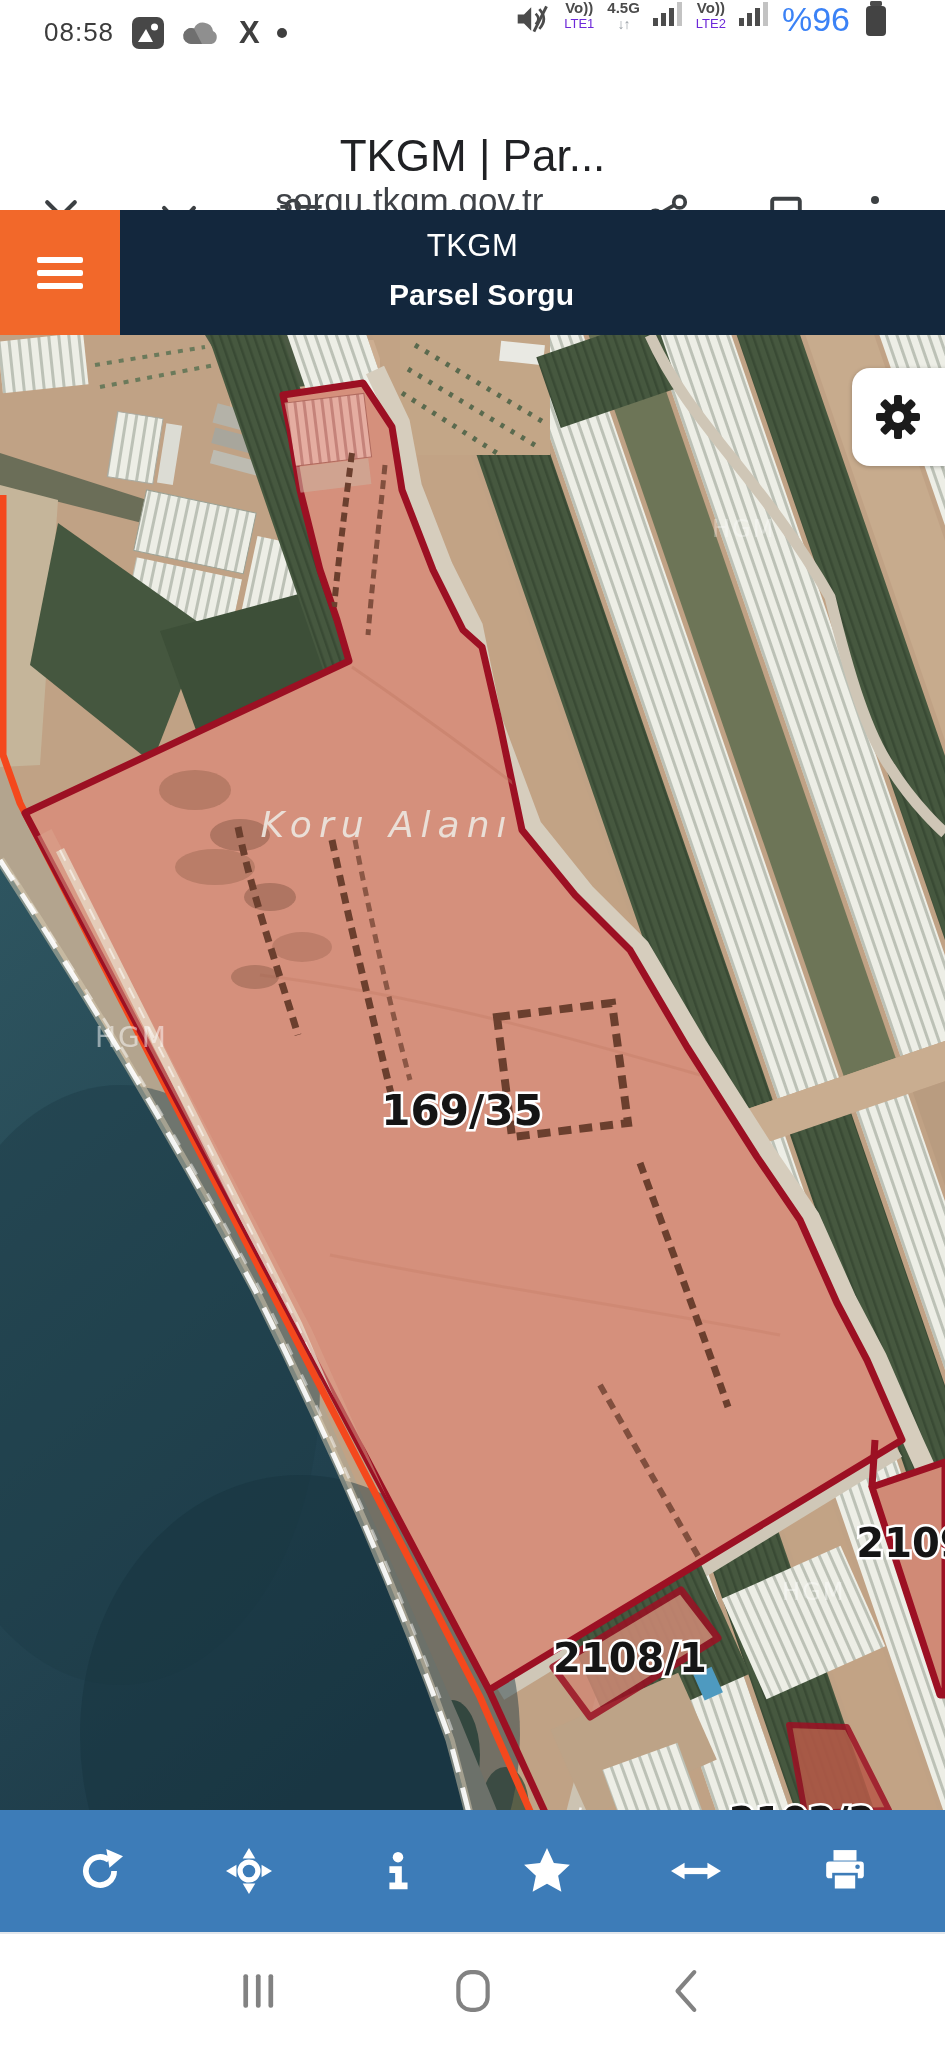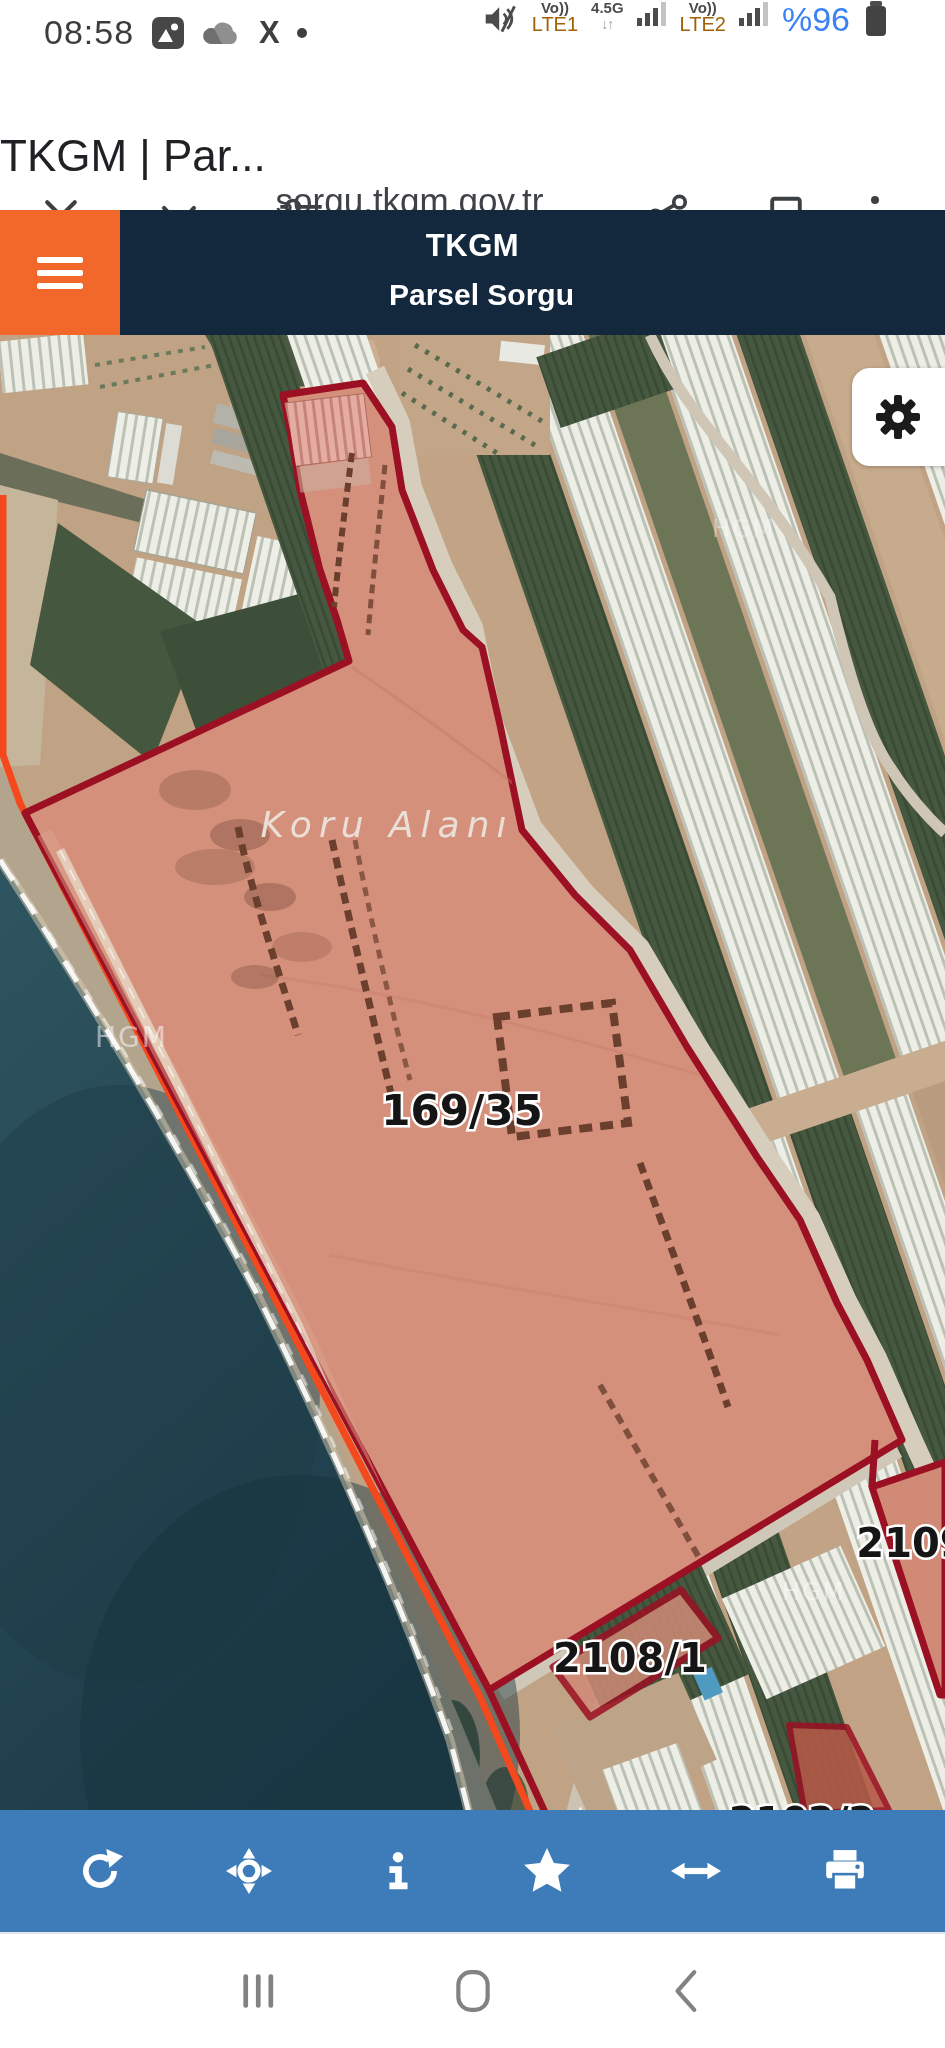--- a/index.html
+++ b/index.html
@@ -2,40 +2,40 @@
 <html style="--orange: #f2682a; --navy: #13273d; --toolbar-blue: #3d7cb8; --boundary-red: #9c1023; --coast-orange: #f4481d; --parcel-fill: #d5907c; --sea-deep: #1c3947; --sea-top: #2e5560;"><head>
 <meta charset="utf-8">
 <style>
   html,body{margin:0;padding:0;background:#222;}
   #screen{position:relative;width:945px;height:2048px;background:#fff;overflow:hidden;
           font-family:"Liberation Sans",sans-serif;-webkit-font-smoothing:antialiased;}
   
   .statusbar{position:absolute;left:0;top:0;width:945px;height:65px;background:#fff;}
   .st-left{position:absolute;left:44px;top:0;height:65px;display:flex;align-items:center;gap:17px;}
   .st-right{position:absolute;right:56px;top:0;height:65px;display:flex;gap:13px;}
-  .st-time{font-size:34px;color:#3c3c3c;letter-spacing:1px;}
+  .st-time{font-size:26px;color:#3c3c3c;letter-spacing:1px;}
   .x-logo{font-size:31px;font-weight:bold;color:#3f3f3f;}
   .st-dot{width:10px;height:10px;border-radius:50%;background:#3f3f3f;}
   .st-stack{display:flex;flex-direction:column;align-items:center;line-height:16px;}
   .st-stack .b{font-size:15px;font-weight:bold;color:#4b4b4b;}
-  .st-stack .n{font-size:20px;color:#a16207;}
+  .st-stack .n{font-size:13px;color:#6d28d9;}
   .st-stack .arr{font-size:14px;color:#9aa0a6;letter-spacing:-1px;}
   .st-pct{font-size:34px;color:#3b82f6;}
   
   .browserbar{position:absolute;left:0;top:65px;width:945px;height:145px;background:#fff;}
   .bicon{position:absolute;top:128px;width:46px;height:46px;}
-  .btitle{position:absolute;left:0;top:66px;width:945px;font-size:44px;color:#202124;}
+  .btitle{position:absolute;left:0;top:66px;width:945px;text-align:center;font-size:44px;color:#202124;}
   .burl{position:absolute;left:0;top:116px;width:819px;text-align:center;font-size:35px;color:#3f4247;}
   
   .appheader{position:absolute;left:0;top:210px;width:945px;height:125px;}
   .navy{position:absolute;left:0;top:0;width:945px;height:125px;}
   .hamb{position:absolute;left:0;top:0;width:120px;height:125px;display:flex;align-items:center;justify-content:center;cursor:pointer;}
   .hamb .bars{width:46px;}
   .hamb .bar{height:6px;background:#fff;border-radius:2px;margin:7px 0;}
-  .htitle{position:absolute;left:0;top:18px;width:945px;text-align:center;color:#fff;font-size:31px;font-weight:bold;letter-spacing:.5px;}
+  .htitle{position:absolute;left:0;top:18px;width:945px;text-align:center;color:#fff;font-size:31px;font-weight:normal;letter-spacing:.5px;}
   .hsub{position:absolute;left:9px;top:68px;width:945px;text-align:center;color:#fff;font-size:30px;font-weight:600;}
   
   #map{position:absolute;left:0;top:335px;width:945px;height:1597px;display:block;}
   .gearbtn{position:absolute;left:852px;top:368px;width:120px;height:98px;background:#fff;border-radius:18px;
            box-shadow:0 1px 4px rgba(0,0,0,.25);cursor:pointer;}
   
   .maptoolbar{position:absolute;left:0;top:1810px;width:945px;height:122px;display:flex;align-items:center;
               justify-content:space-around;padding:0 26px;box-sizing:border-box;}
   .tbtn{width:52px;height:52px;display:flex;align-items:center;justify-content:center;cursor:pointer;}
   

